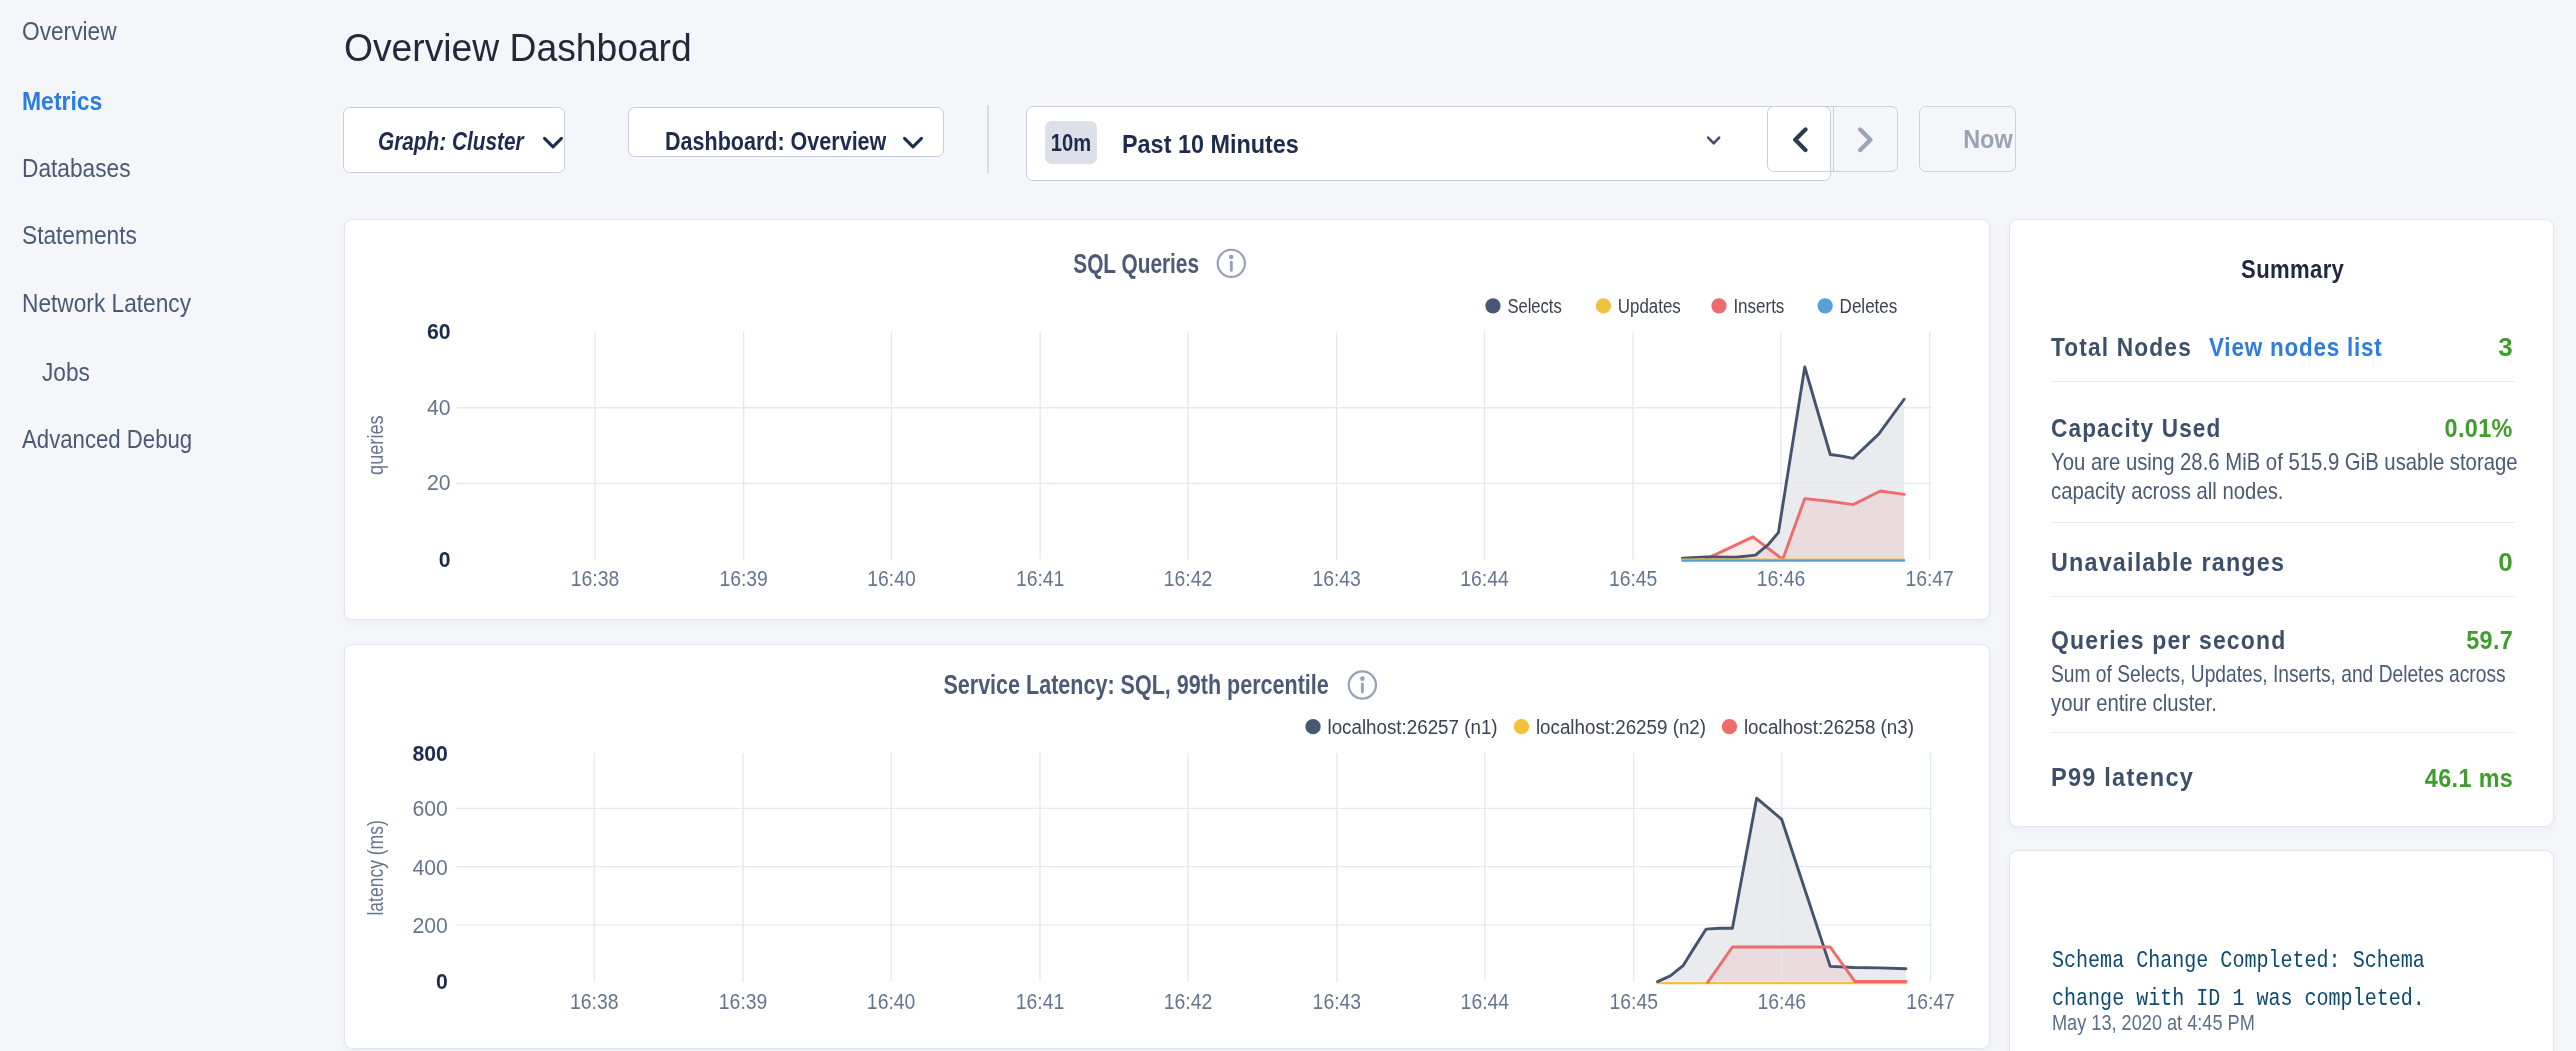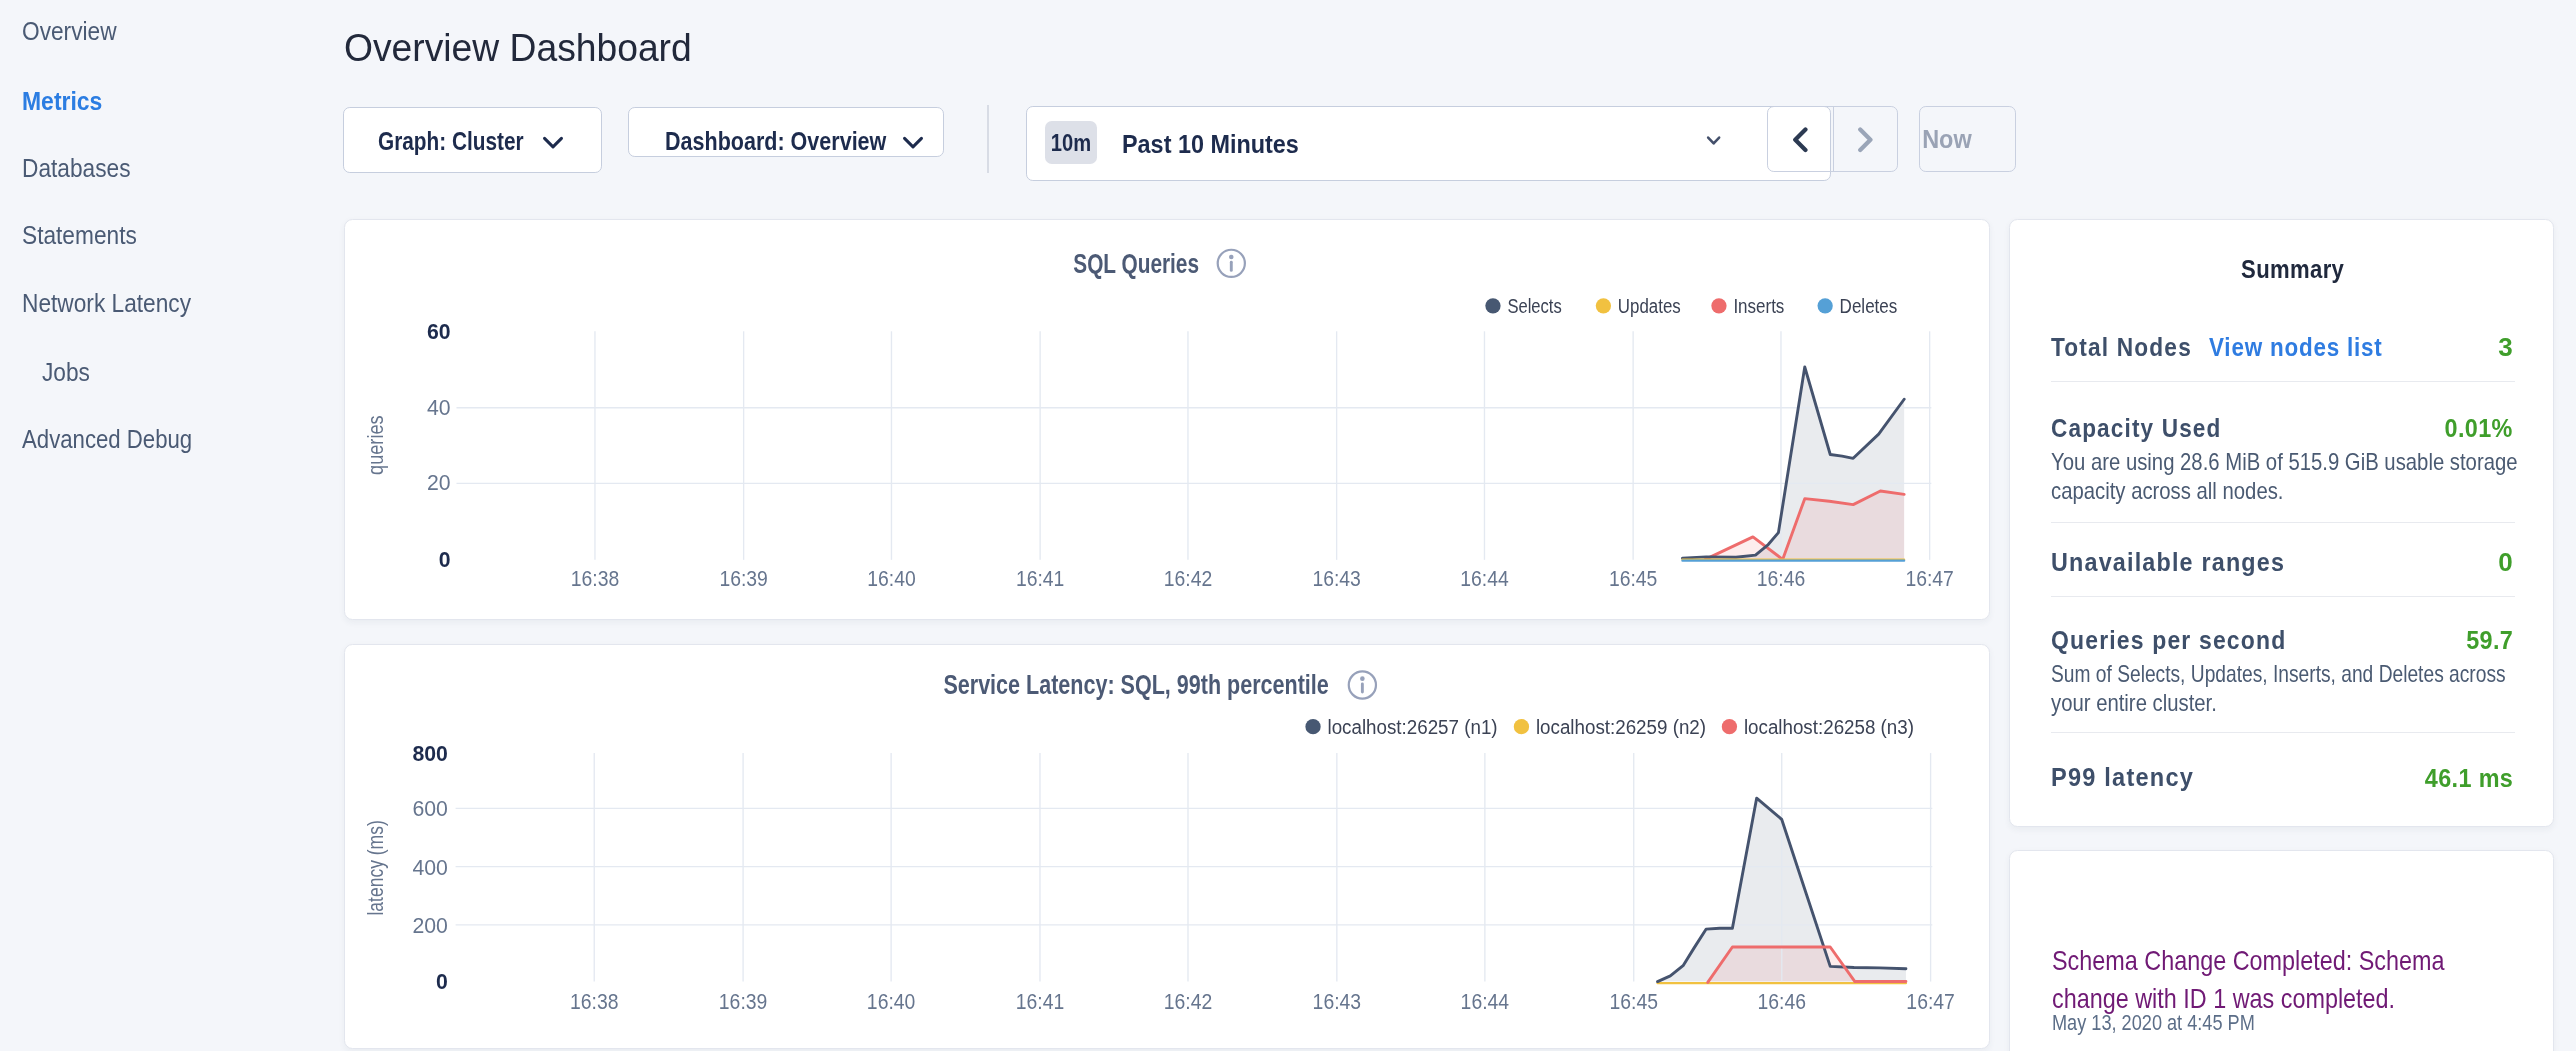--- a/index.html
+++ b/index.html
@@ -21,21 +21,21 @@
 <div class="nav" style="top:17px;"><span class="fit" style="transform:scaleX(0.89); transform-origin:left center;">Overview</span></div>
 <div class="nav" style="top:87px; color:#2b7de2; font-weight:bold;"><span class="fit" style="transform:scaleX(0.9); transform-origin:left center;">Metrics</span></div>
 <div class="nav" style="top:154px;"><span class="fit" style="transform:scaleX(0.89); transform-origin:left center;">Databases</span></div>
 <div class="nav" style="top:221px;"><span class="fit" style="transform:scaleX(0.89); transform-origin:left center;">Statements</span></div>
 <div class="nav" style="top:289px;"><span class="fit" style="transform:scaleX(0.89); transform-origin:left center;">Network Latency</span></div>
 <div class="nav" style="top:358px;margin-left:20px;"><span class="fit" style="transform:scaleX(0.89); transform-origin:left center;">Jobs</span></div>
 <div class="nav" style="top:425px;"><span class="fit" style="transform:scaleX(0.87); transform-origin:left center;">Advanced Debug</span></div>
 
 <div class="abs" style="left:344px; top:27px; font-size:38px; color:#22293b;"><span class="fit" style="transform:scaleX(0.98); transform-origin:left center;">Overview Dashboard</span></div>
 
-<div class="ctrl" style="left:343px; top:107px; width:259px; height:66px;">
+<div class="ctrl" style="left:343px; top:107px; width:222px; height:66px;font-style:italic;">
   <span class="abs ctrl-txt" style="left:34px; top:18px;"><span class="fit" style="transform:scaleX(0.8); transform-origin:left center;">Graph: Cluster</span></span>
   <svg class="abs" style="left:198px; top:27px;" width="22" height="15.3" viewBox="0 0 26 18">
       <path d="M3 4 L13 14 L23 4" fill="none" stroke="#1d2b4d" stroke-width="3.6" stroke-linecap="round" stroke-linejoin="round"></path>
     </svg>
 </div>
 <div class="ctrl" style="left:628px; top:107px; width:316px; height:50px;">
   <span class="abs ctrl-txt" style="left:36px; top:18px;"><span class="fit" style="transform:scaleX(0.828); transform-origin:left center;">Dashboard: Overview</span></span>
   <svg class="abs" style="left:273px; top:27px;" width="22" height="15.3" viewBox="0 0 26 18">
       <path d="M3 4 L13 14 L23 4" fill="none" stroke="#1d2b4d" stroke-width="3.6" stroke-linecap="round" stroke-linejoin="round"></path>
     </svg>
@@ -50,21 +50,21 @@
 </div>
 <div class="abs" style="left:1767px; top:106px; width:131px; height:66px; border:1.4px solid #c9d0e0; border-radius:6.8px;">
   <div class="abs" style="left:65px; top:0; width:1.4px; height:64px; background:#c9d0e0;"></div>
   <svg class="abs" style="left:23px; top:20.4px;" width="18.7" height="25.5" viewBox="0 0 22 30">
       <path d="M17 3 L5 15 L17 27" fill="none" stroke="#2c3a52" stroke-width="5" stroke-linecap="round" stroke-linejoin="round"></path>
     </svg>
   <svg class="abs" style="left:88px; top:20.4px;" width="18.7" height="25.5" viewBox="0 0 22 30">
       <path d="M5 3 L17 15 L5 27" fill="none" stroke="#9aa5b8" stroke-width="5" stroke-linecap="round" stroke-linejoin="round"></path>
     </svg>
 </div>
-<div class="abs" style="left:1919px; top:106px; width:97px; height:66px; border:1.4px solid #c9d0e0; border-radius:6.8px; text-align:left; line-height:64px; font-size:25.5px; font-weight:bold; color:#9aa3b5;"><span class="fit" style="transform:scaleX(0.92); transform-origin:center center;">Now</span></div>
+<div class="abs" style="left:1919px; top:106px; width:97px; height:66px; border:1.4px solid #c9d0e0; border-radius:6.8px; text-align:right; line-height:64px; font-size:25.5px; font-weight:bold; color:#9aa3b5;"><span class="fit" style="transform:scaleX(0.92); transform-origin:center center;">Now</span></div>
 
 <div class="card" style="left:344px; top:219px; width:1646px; height:401px;"><svg width="1646" height="401" viewBox="0 0 1935 472" font-family="Liberation Sans, sans-serif">
       <text x="930" y="62" text-anchor="middle" font-size="32" font-weight="bold" fill="#4c5a75" textLength="148" lengthAdjust="spacingAndGlyphs">SQL Queries</text>
       <circle cx="1042" cy="51" r="16" fill="none" stroke="#97a1ba" stroke-width="2.6"></circle>
       <circle cx="1042" cy="43.5" r="2.7" fill="#97a1ba"></circle>
       <rect x="1040.3" y="48" width="3.4" height="13" rx="1.7" fill="#97a1ba"></rect>
       <circle cx="1350" cy="101" r="9" fill="#475872"></circle>
       <text x="1367" y="110" font-size="24" fill="#3b4254" textLength="64" lengthAdjust="spacingAndGlyphs">Selects</text>
       <circle cx="1480" cy="101" r="9" fill="#f1c140"></circle>
       <text x="1497" y="110" font-size="24" fill="#3b4254" textLength="74" lengthAdjust="spacingAndGlyphs">Updates</text>
@@ -172,16 +172,16 @@
   <div class="abs shead" style="left:41px; top:406px;"><span class="fit" style="transform:scaleX(0.9); transform-origin:left center;">Queries per second</span></div>
   <div class="abs green" style="right:40px; top:405px; font-size:26px;"><span class="fit" style="transform:scaleX(0.9); transform-origin:right center;">59.7</span></div>
   <div class="abs sdesc" style="left:41px; top:440px;"><span class="fit" style="transform:scaleX(0.8); transform-origin:left center;">Sum of Selects, Updates, Inserts, and Deletes across</span><br><span class="fit" style="transform:scaleX(0.846); transform-origin:left center;">your entire cluster.</span></div>
   <div class="hr" style="top:512px;"></div>
 
   <div class="abs shead" style="left:41px; top:543px;"><span class="fit" style="transform:scaleX(0.925); transform-origin:left center;">P99 latency</span></div>
   <div class="abs green" style="right:40px; top:543px; font-size:26px;"><span class="fit" style="transform:scaleX(0.9); transform-origin:right center;">46.1 ms</span></div>
 </div>
 
 <div class="card" style="left:2009px; top:850px; width:545px; height:238px; border-radius:8.5px 8.5px 0 0;">
-  <div class="abs" style="left:42px; top:91px; font-size:28px; color:#701a75; line-height:38px;"><span class="fit" style="transform:scaleX(0.835); transform-origin:left center;">Schema Change Completed: Schema</span><br><span class="fit" style="transform:scaleX(0.835); transform-origin:left center;">change with ID 1 was completed.</span></div>
+  <div class="abs" style="left:42px; top:91px; font-size:24px; color:#0c4a6e; line-height:38px;font-family:Liberation Mono, monospace;"><span class="fit" style="transform:scaleX(0.835); transform-origin:left center;">Schema Change Completed: Schema</span><br><span class="fit" style="transform:scaleX(0.835); transform-origin:left center;">change with ID 1 was completed.</span></div>
   <div class="abs" style="left:42px; top:159px; font-size:22px; color:#5c6e88;"><span class="fit" style="transform:scaleX(0.825); transform-origin:left center;">May 13, 2020 at 4:45 PM</span></div>
 </div>
 
 
 </body></html>

